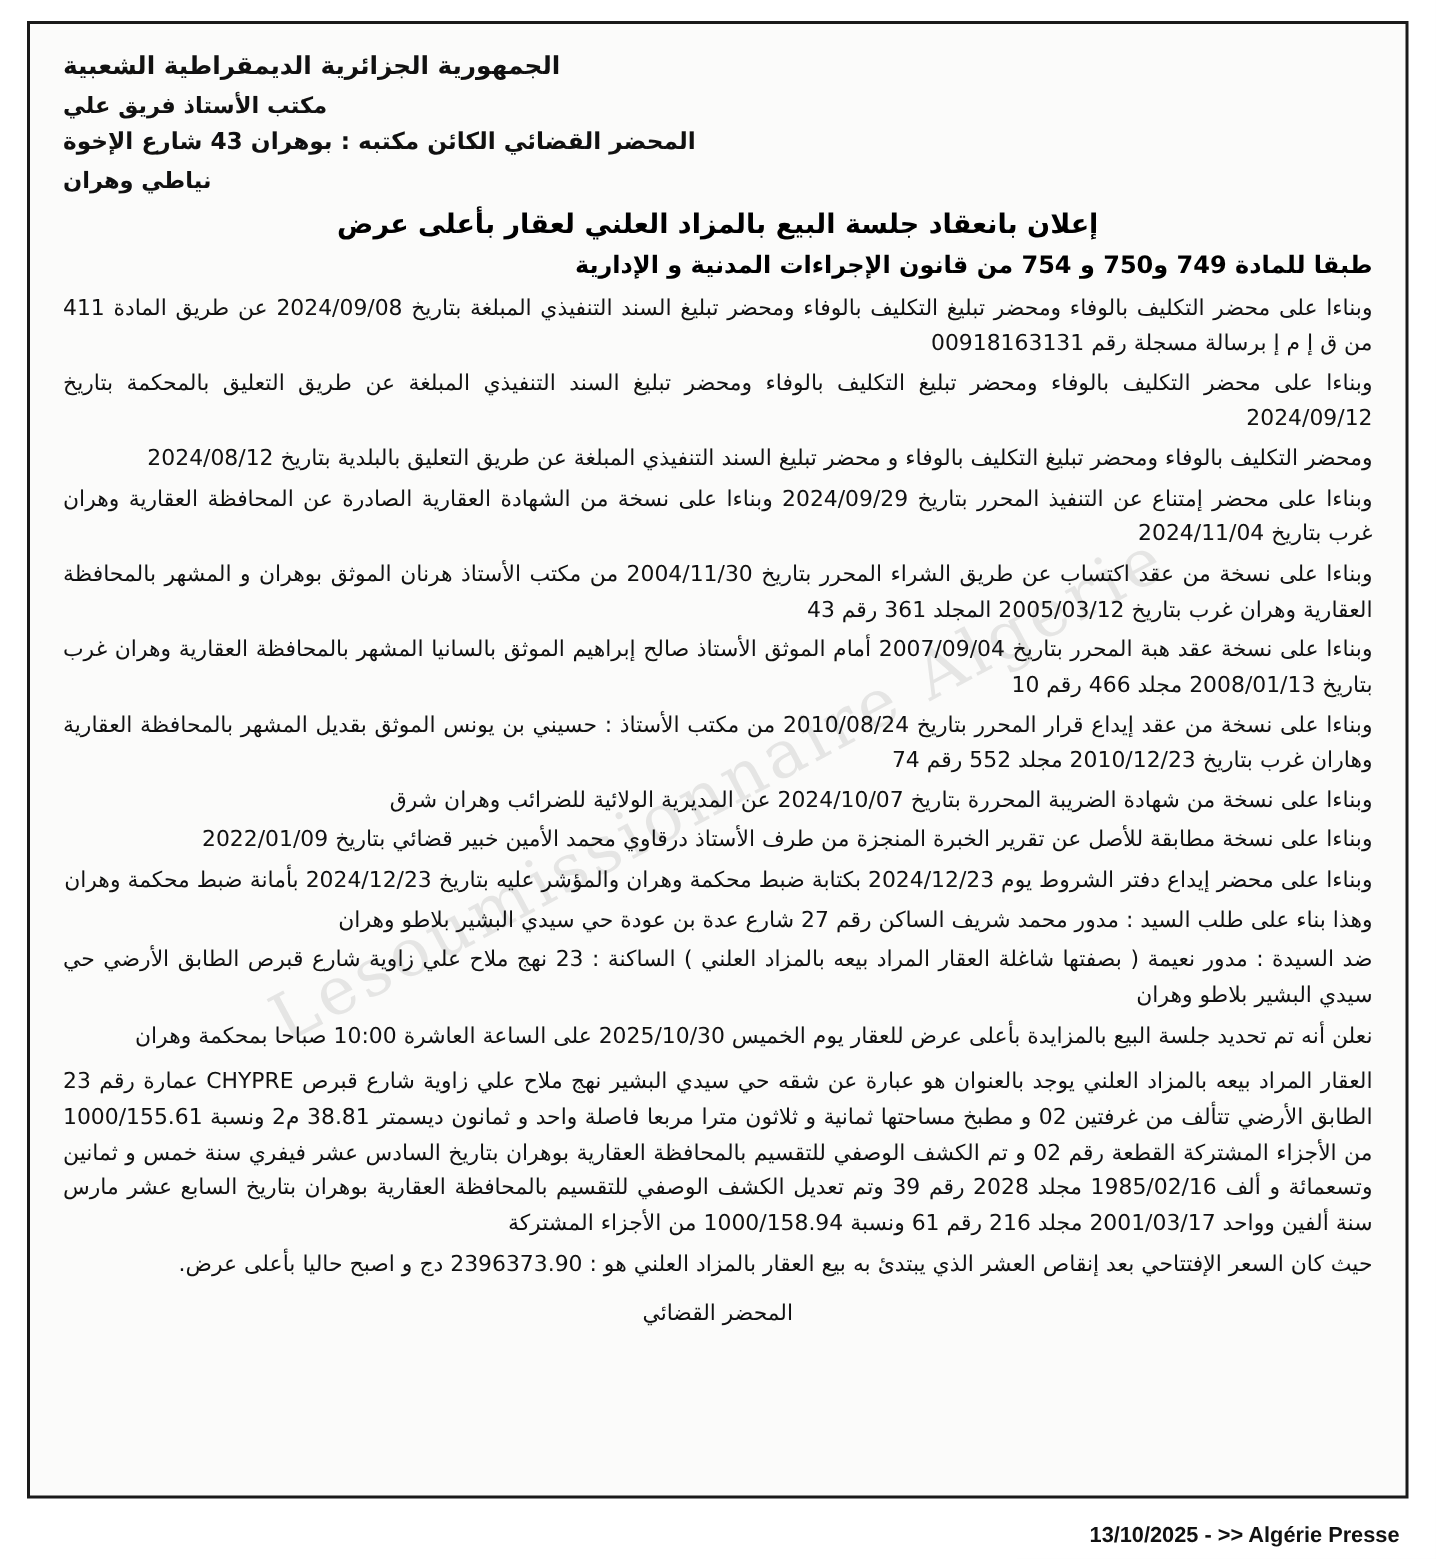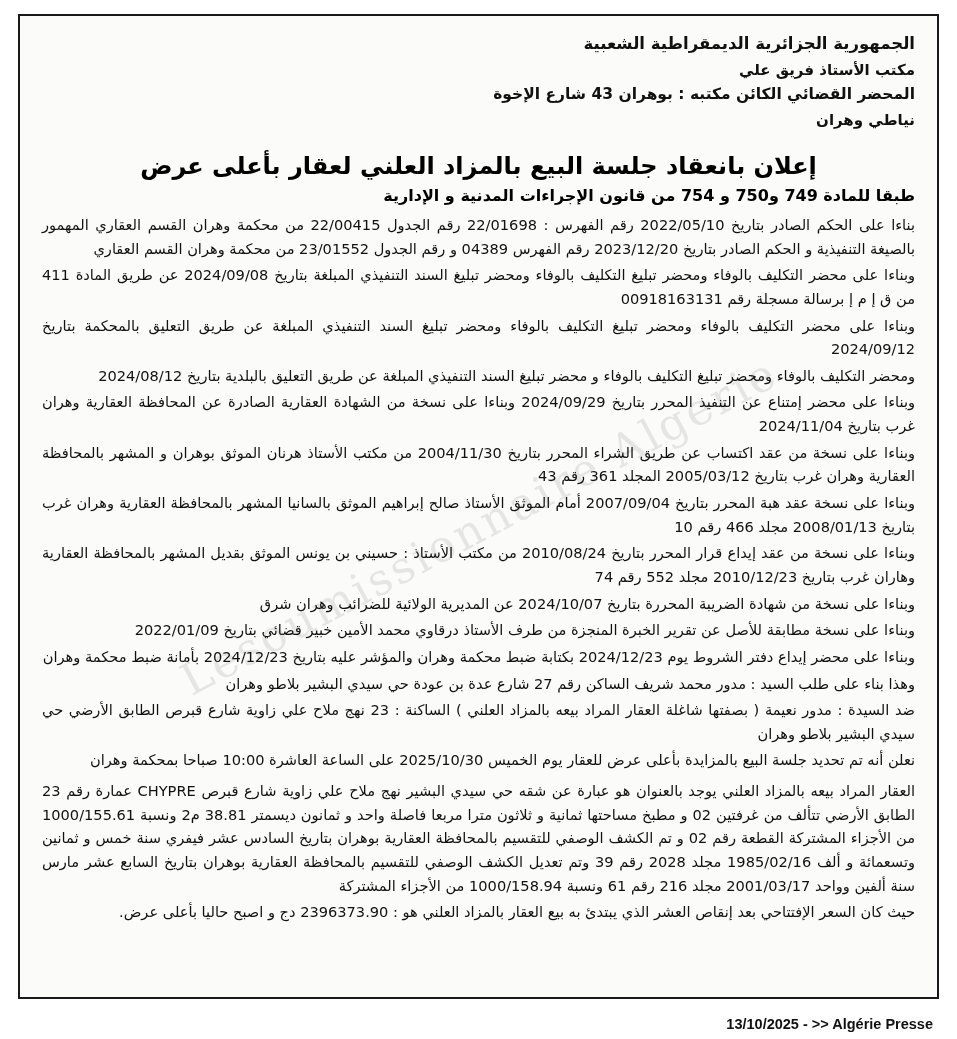--- a/index.html
+++ b/index.html
@@ -44,36 +44,36 @@
     font-family: "DejaVu Serif", serif;
     font-size: 44px;
     letter-spacing: 3px;
     color: rgba(120,120,120,0.16);
     white-space: nowrap;
     pointer-events: none;
     user-select: none;
     z-index: 3;
   }
   .head-line {
-    text-align: right;
+    text-align: left;
     font-weight: bold;
     color: #111;
     line-height: 1.5;
   }
   .h1 { font-size: 16.5px; margin-bottom: 2px; }
   .h2 { font-size: 15px; margin-bottom: 2px; }
   .h3 { font-size: 15.5px; margin-bottom: 2px; }
   .h4 { font-size: 15px; margin-bottom: 6px; }
   .title {
     text-align: center;
-    font-size: 24px;
+    font-size: 18px;
     font-weight: bold;
     color: #000;
     letter-spacing: 0px;
-    margin: 20px 0 5px 0;
+    margin: 8px 0 5px 0;
     line-height: 1.25;
   }
   .subtitle {
     text-align: right;
     font-size: 16px;
     font-weight: bold;
     color: #000;
     margin-bottom: 8px;
   }
   .body-text {
@@ -126,38 +126,38 @@
 
       <div class="head-line h1">الجمهورية الجزائرية الديمقراطية الشعبية</div>
       <div class="head-line h2">مكتب الأستاذ فريق علي</div>
       <div class="head-line h3">المحضر القضائي الكائن مكتبه : بوهران 43 شارع الإخوة</div>
       <div class="head-line h4">نياطي وهران</div>
 
       <div class="title">إعلان بانعقاد جلسة البيع بالمزاد العلني لعقار  بأعلى عرض</div>
       <div class="subtitle">طبقا للمادة 749 و750 و 754 من قانون الإجراءات المدنية و الإدارية</div>
 
       <div class="body-text">
-        <p class="para">بناءا على الحكم الصادر بتاريخ 2022/05/10 رقم الفهرس : 22/01698 رقم الجدول 22/00415 من محكمة وهران القسم العقاري المهمور بالصيغة التنفيذية و الحكم الصادر بتاريخ 2023/12/20 رقم الفهرس 04389 و رقم الجدول 23/01552 من محكمة وهران القسم العقاري</p>
         <p class="para">وبناءا على محضر التكليف بالوفاء ومحضر تبليغ التكليف بالوفاء ومحضر تبليغ السند التنفيذي المبلغة بتاريخ 2024/09/08 عن طريق المادة 411 من ق إ م إ برسالة مسجلة رقم 00918163131</p>
         <p class="para">وبناءا على محضر التكليف بالوفاء ومحضر تبليغ التكليف بالوفاء ومحضر تبليغ السند التنفيذي المبلغة عن طريق التعليق بالمحكمة بتاريخ 2024/09/12</p>
         <p class="para">ومحضر التكليف بالوفاء ومحضر تبليغ التكليف بالوفاء و محضر تبليغ السند التنفيذي المبلغة عن طريق التعليق بالبلدية بتاريخ 2024/08/12</p>
         <p class="para">وبناءا على محضر إمتناع عن التنفيذ المحرر بتاريخ 2024/09/29 وبناءا على نسخة من الشهادة العقارية الصادرة عن المحافظة العقارية وهران غرب بتاريخ 2024/11/04</p>
         <p class="para">وبناءا على نسخة من عقد اكتساب عن طريق الشراء المحرر  بتاريخ 2004/11/30 من مكتب الأستاذ  هرنان الموثق بوهران و المشهر بالمحافظة العقارية وهران غرب بتاريخ 2005/03/12 المجلد 361 رقم 43</p>
         <p class="para">وبناءا على نسخة عقد هبة المحرر بتاريخ 2007/09/04 أمام الموثق الأستاذ صالح إبراهيم الموثق بالسانيا المشهر بالمحافظة العقارية وهران غرب بتاريخ 2008/01/13 مجلد 466 رقم 10</p>
         <p class="para">وبناءا على نسخة من عقد إيداع قرار المحرر بتاريخ 2010/08/24 من مكتب الأستاذ : حسيني بن يونس الموثق بقديل المشهر بالمحافظة العقارية وهاران غرب بتاريخ 2010/12/23 مجلد 552 رقم 74</p>
         <p class="para">وبناءا على نسخة من شهادة الضريبة المحررة بتاريخ 2024/10/07 عن المديرية الولائية للضرائب وهران شرق</p>
         <p class="para">وبناءا على نسخة مطابقة للأصل عن تقرير الخبرة المنجزة من طرف الأستاذ درقاوي محمد الأمين خبير قضائي بتاريخ 2022/01/09</p>
         <p class="para">وبناءا على محضر إيداع دفتر الشروط يوم 2024/12/23 بكتابة ضبط محكمة وهران والمؤشر عليه بتاريخ 2024/12/23 بأمانة ضبط محكمة وهران</p>
         <p class="para">وهذا بناء على طلب السيد : مدور محمد شريف الساكن رقم 27 شارع عدة بن عودة حي سيدي البشير بلاطو وهران</p>
         <p class="para">ضد السيدة : مدور نعيمة ( بصفتها شاغلة العقار المراد بيعه بالمزاد العلني ) الساكنة : 23 نهج ملاح علي زاوية شارع قبرص الطابق الأرضي حي سيدي البشير بلاطو وهران</p>
         <p class="para">نعلن أنه تم تحديد جلسة  البيع بالمزايدة بأعلى عرض للعقار يوم الخميس 2025/10/30        على الساعة العاشرة 10:00 صباحا بمحكمة وهران</p>
         <div class="spacer-sm"></div>
         <p class="para">العقار المراد بيعه بالمزاد العلني يوجد بالعنوان هو عبارة عن شقه  حي سيدي البشير نهج ملاح علي زاوية شارع قبرص CHYPRE عمارة رقم 23 الطابق الأرضي تتألف من غرفتين 02 و مطبخ  مساحتها ثمانية و ثلاثون مترا مربعا فاصلة  واحد و ثمانون ديسمتر 38.81 م2 ونسبة 1000/155.61 من الأجزاء المشتركة القطعة رقم 02 و تم الكشف الوصفي للتقسيم بالمحافظة العقارية بوهران بتاريخ السادس عشر فيفري سنة خمس و ثمانين وتسعمائة و ألف 1985/02/16  مجلد 2028 رقم 39 وتم تعديل الكشف الوصفي للتقسيم  بالمحافظة العقارية بوهران بتاريخ السابع عشر مارس سنة ألفين وواحد 2001/03/17 مجلد 216 رقم 61 ونسبة 1000/158.94 من الأجزاء المشتركة</p>
         <p class="para">حيث  كان السعر الإفتتاحي بعد إنقاص العشر الذي يبتدئ به بيع العقار بالمزاد العلني هو : 2396373.90 دج و اصبح حاليا بأعلى عرض.</p>
       </div>
 
+      <div class="sig">المحضر القضائي</div>
     </div>
   </div>
 
   <div class="footer-bar">
     <div class="footer-text">13/10/2025 - &gt;&gt; Algérie Presse</div>
   </div>
 </div>
 
 </body></html>

